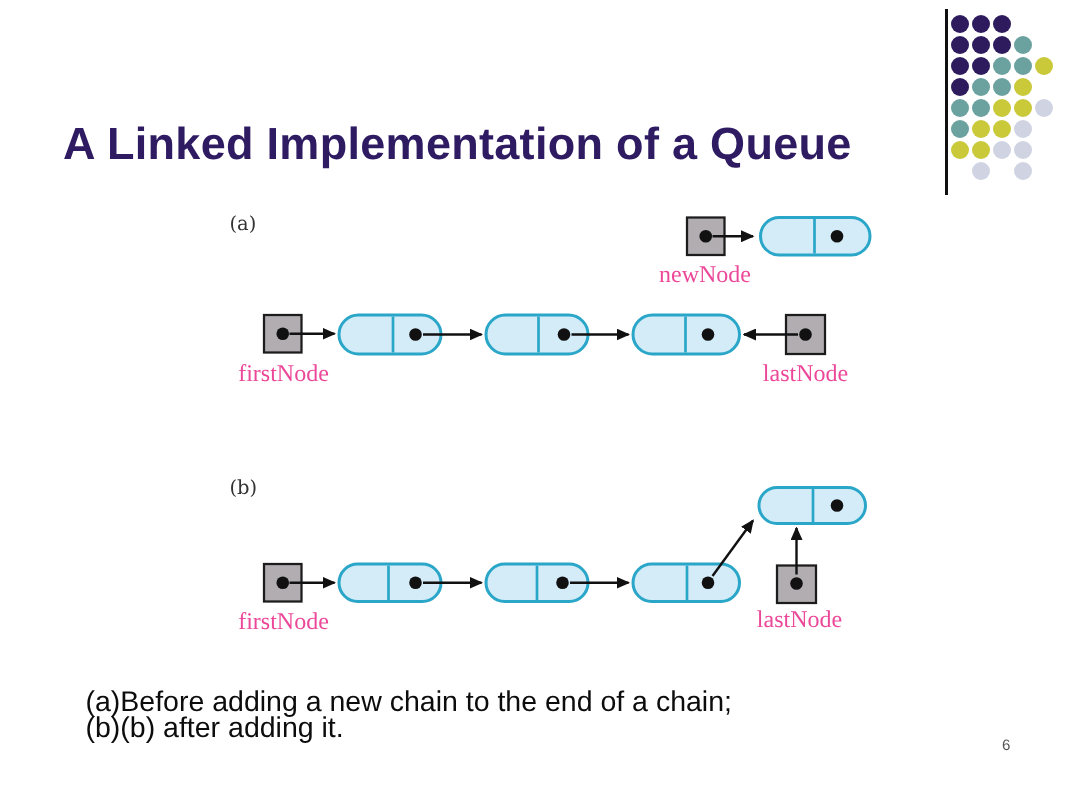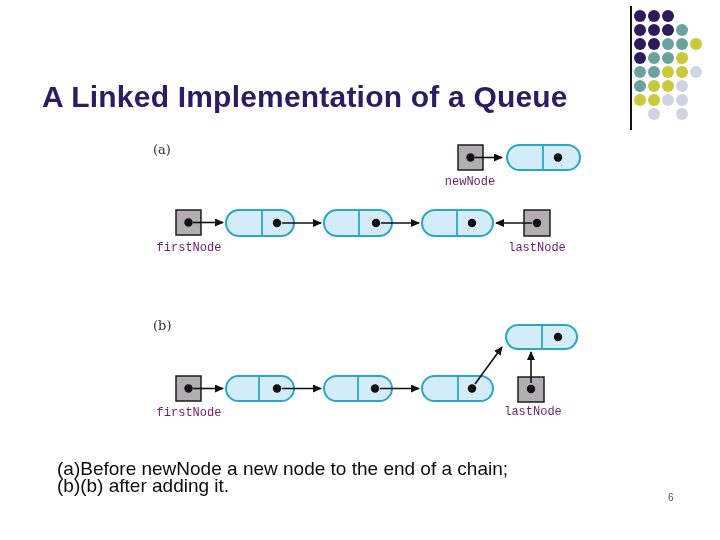--- a/index.html
+++ b/index.html
@@ -23,22 +23,22 @@
   .sq{fill:#b1adb0;stroke:#1c1c1c;stroke-width:1.5;}
   .pill{fill:#d4ecf8;stroke:#2aa6c8;stroke-width:2;}
   .divline{stroke:#2aa6c8;stroke-width:1.8;}
   .pdot{fill:#111;}
   .arr{stroke:#111;stroke-width:1.6;fill:none;marker-end:url(#ah);}
 
   
   .figlbl{position:absolute;font-family:"DejaVu Serif",serif;
           font-size:13px;color:#333;}
   .nodelbl{position:absolute;transform:translateX(-50%);
-           font-family:Liberation Mono, monospace;font-size:12px;
-           color:#701a75;white-space:nowrap;}
+           font-family:Liberation Serif, serif;font-size:16px;
+           color:#ec4899;white-space:nowrap;}
 
   
   .caption{position:absolute;left:57px;font-size:19px;color:#0c0c0c;
            font-family:"Liberation Sans",sans-serif;white-space:nowrap;}
   .pagenum{position:absolute;left:668px;top:492px;font-size:10px;color:#555;}
 </style>
 </head>
 <body>
 
 <div class="slide">
@@ -177,17 +177,17 @@
 
   <div class="figlbl" style="left:153px;top:142px">(a)</div>
   <div class="nodelbl" style="left:470px;top:175px">newNode</div>
   <div class="nodelbl" style="left:189px;top:241px">firstNode</div>
   <div class="nodelbl" style="left:537px;top:241px">lastNode</div>
 
   <div class="figlbl" style="left:153px;top:318px">(b)</div>
   <div class="nodelbl" style="left:189px;top:406px">firstNode</div>
   <div class="nodelbl" style="left:533px;top:405px">lastNode</div>
 
-  <div class="caption" style="top:458px">(a)Before newNode a new node to the end of a chain;</div>
+  <div class="caption" style="top:458px">(a)Before adding a new chain to the end of a chain;</div>
   <div class="caption" style="top:475px">(b)(b) after adding it.</div>
 
   <div class="pagenum">6</div>
 </div>
 
 </body></html>

